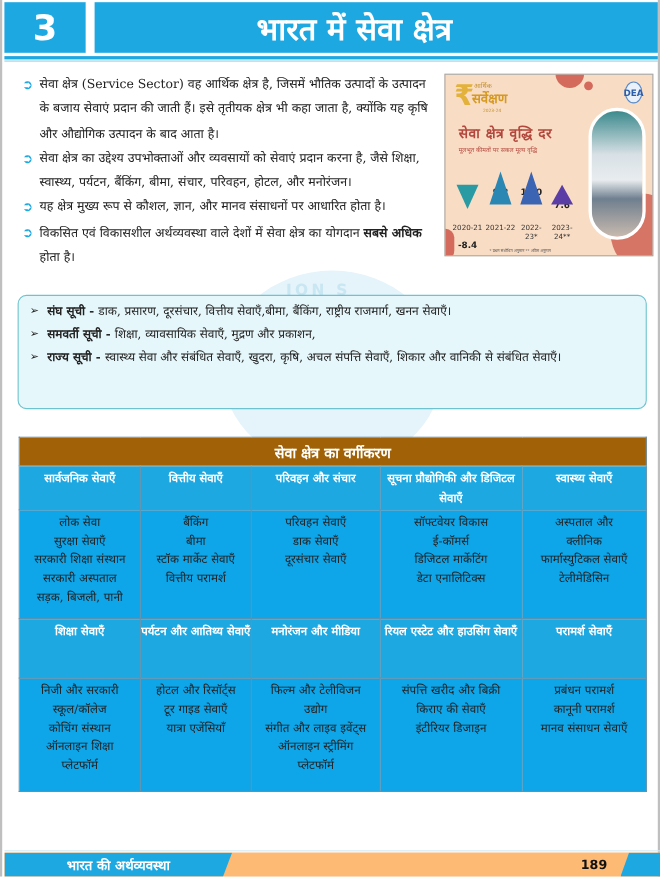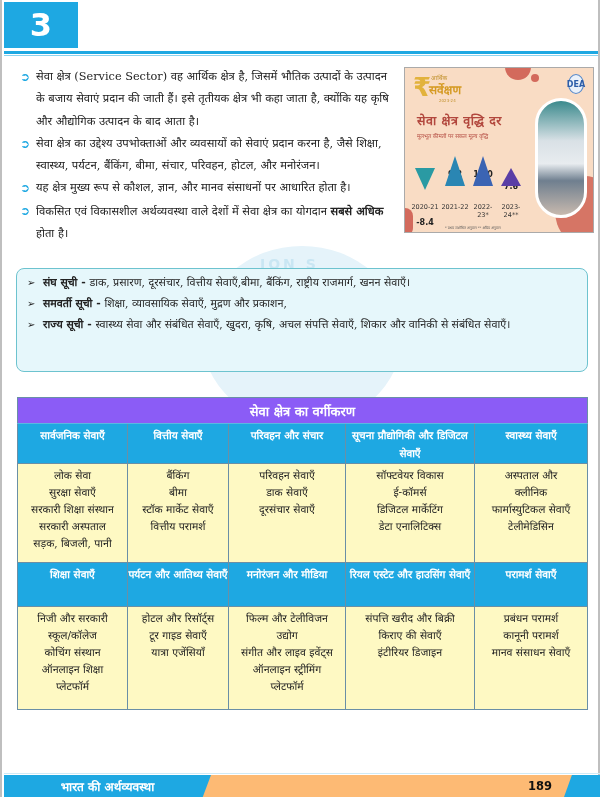--- a/index.html
+++ b/index.html
@@ -50,25 +50,25 @@
     .listbox { position: absolute; left: 14px; top: 268px; width: 572px; height: 104px; background: #e6f7fb; border: 1.5px solid #6dc3cf; border-radius: 8px; }
     .listbox .ltitle { text-align: center; color: #1e8ec7; font-size: 11.5px; font-weight: bold; margin-top: 6px; }
     .listbox ul { margin-top: 3px; padding-left: 10px; font-size: 10.8px; line-height: 21px; }
     .listbox li { list-style: none; position: relative; padding-left: 16px; }
     .listbox .larrow { position: absolute; left: 0; top: 0; font-family: "DejaVu Sans", sans-serif; font-size: 10px; color: #222; }
     .listbox b { font-weight: bold; }
 
     
     .ctable { position: absolute; left: 15px; top: 397px; width: 570px; border-collapse: collapse; font-size: 10.6px; table-layout: fixed; }
     .ctable td, .ctable th { border: 1px solid #6a8fa6; text-align: center; vertical-align: top; }
-    .ctable .tcap { background: #8b5cf6; color: #fff; font-family: "DejaVu Sans", sans-serif; font-weight: bold; font-size: 13px; height: 26px; vertical-align: middle; border-bottom: 1px solid #5ab8e0; }
+    .ctable .tcap { background: #a16207; color: #fff; font-family: "DejaVu Sans", sans-serif; font-weight: bold; font-size: 13px; height: 26px; vertical-align: middle; border-bottom: 1px solid #5ab8e0; }
     .ctable .thd { background: #1ea8e2; color: #fff; font-family: "DejaVu Serif", serif; font-weight: bold; font-size: 10.4px; line-height: 18px; padding-top: 2px; }
     .ctable .hd1 { height: 40px; }
-    .ctable .hd2 { height: 44px; margin-top: 41px; }
-    .ctable .tcell { background: #fef9c3; color: #222; line-height: 17px; padding-top: 3px; margin-left: 48px; }
+    .ctable .hd2 { height: 54px; margin-top: 41px; }
+    .ctable .tcell { background: #0ea5e9; color: #222; line-height: 17px; padding-top: 3px; margin-left: 48px; }
     .ctable .row1 { height: 99px; }
     .ctable .row2 { height: 103px; }
 
     
     .footer { position: absolute; left: 2px; top: 775px; width: 596px; height: 22px; background: #fdba74; }
     .footer .seg { position: absolute; top: 0; height: 22px; display: flex; align-items: center; justify-content: center; font-family: "DejaVu Sans", sans-serif; font-weight: bold; }
     .f1 { left: 0; width: 207px; background: #1ea8e2; color: #fff; font-size: 12px; clip-path: polygon(0 0, 100% 0, 96% 100%, 0 100%); }
     .f2 { left: 200px; width: 112px; color: #111; font-size: 12px; }
     .f3 { left: 312px; width: 262px; background: #1ea8e2; color: #fff; font-size: 12.5px; clip-path: polygon(0 0, 100% 0, 96% 100%, 5% 100%); letter-spacing: 0.3px; }
     .f4 { left: 513px; width: 46px; color: #111; font-size: 11.5px; }
@@ -76,20 +76,21 @@
     .footer-top { position: absolute; left: 2px; top: 773px; width: 596px; height: 1px; background: #cfeaf6; }
   </style>
 </head>
 <body>
 
 <div class="page">
 
   <div class="header">
     <div class="chap-num">3</div>
     <div class="chap-gap"></div>
+    <div class="chap-title">भारत में सेवा क्षेत्र</div>
   </div>
   <div class="header-rule"></div>
   <div class="header-rule2"></div>
 
   <ul class="intro">
     <li>
       <span class="arrow">➲</span>
       <span>सेवा क्षेत्र (Service Sector) वह आर्थिक क्षेत्र है, जिसमें भौतिक उत्पादों के उत्पादन के बजाय सेवाएं प्रदान की जाती हैं। इसे तृतीयक क्षेत्र भी कहा जाता है, क्योंकि यह कृषि और औद्योगिक उत्पादन के बाद आता है।</span>
     </li>
     <li>

